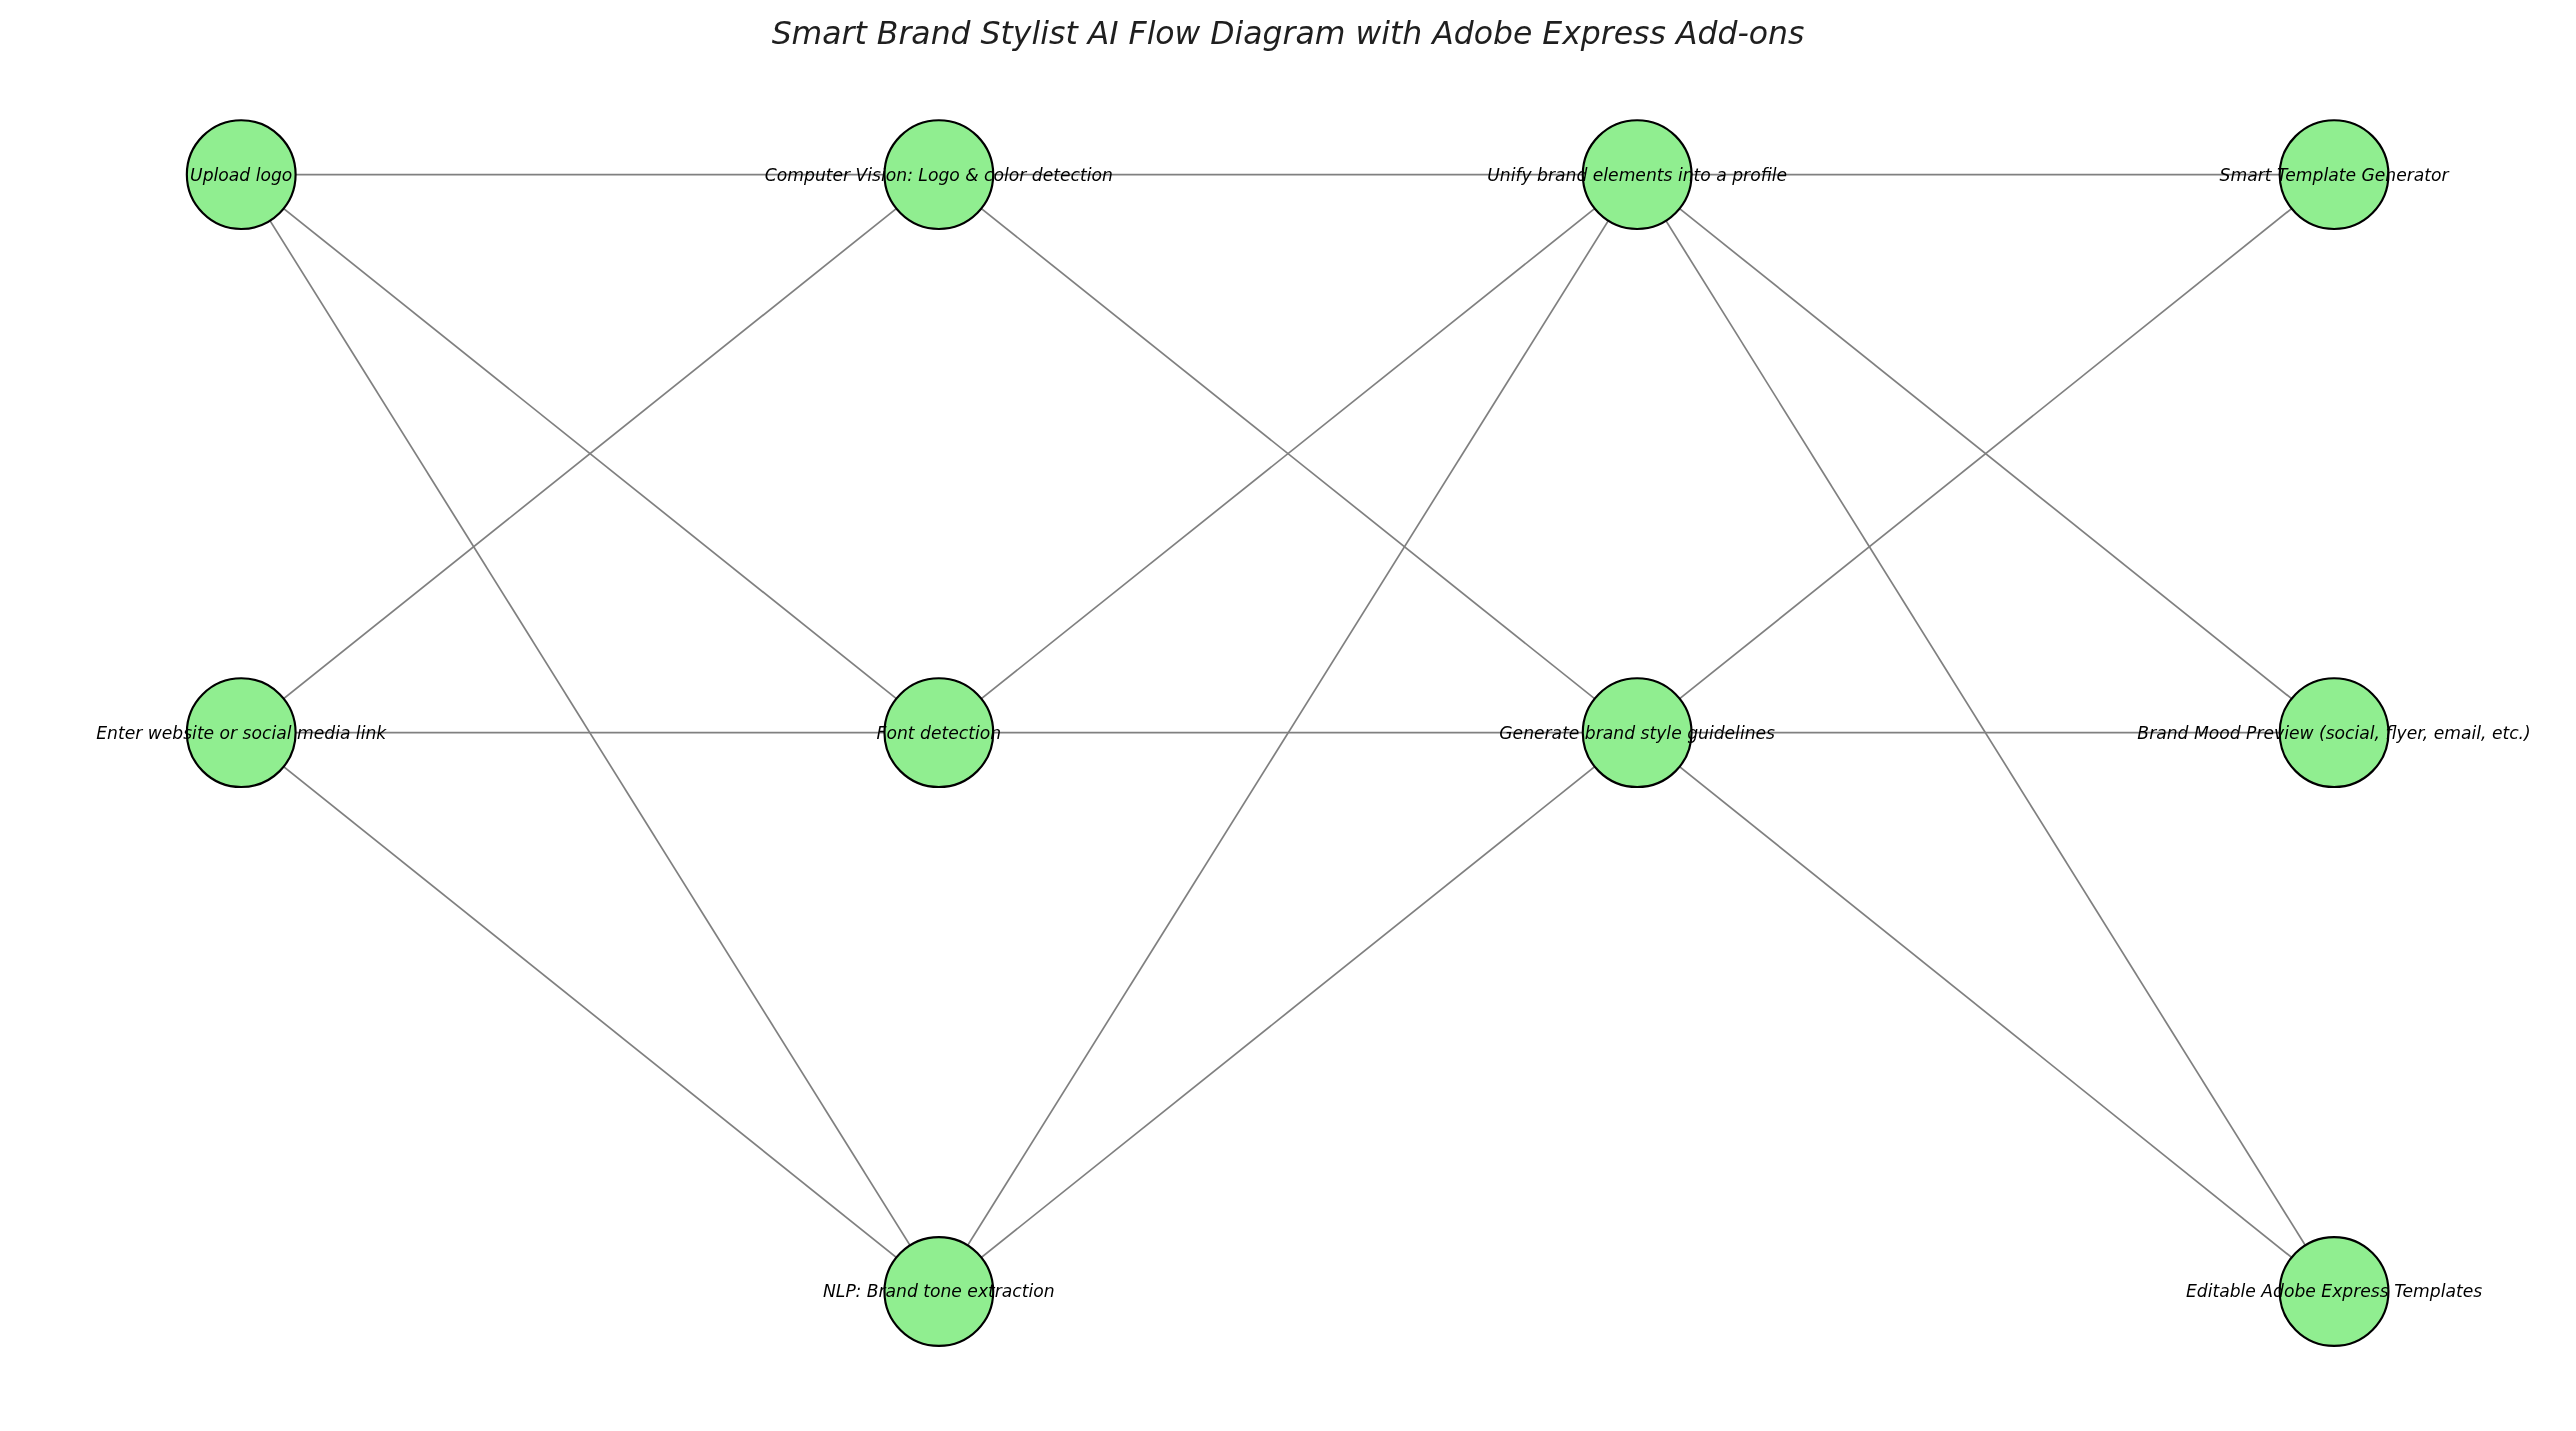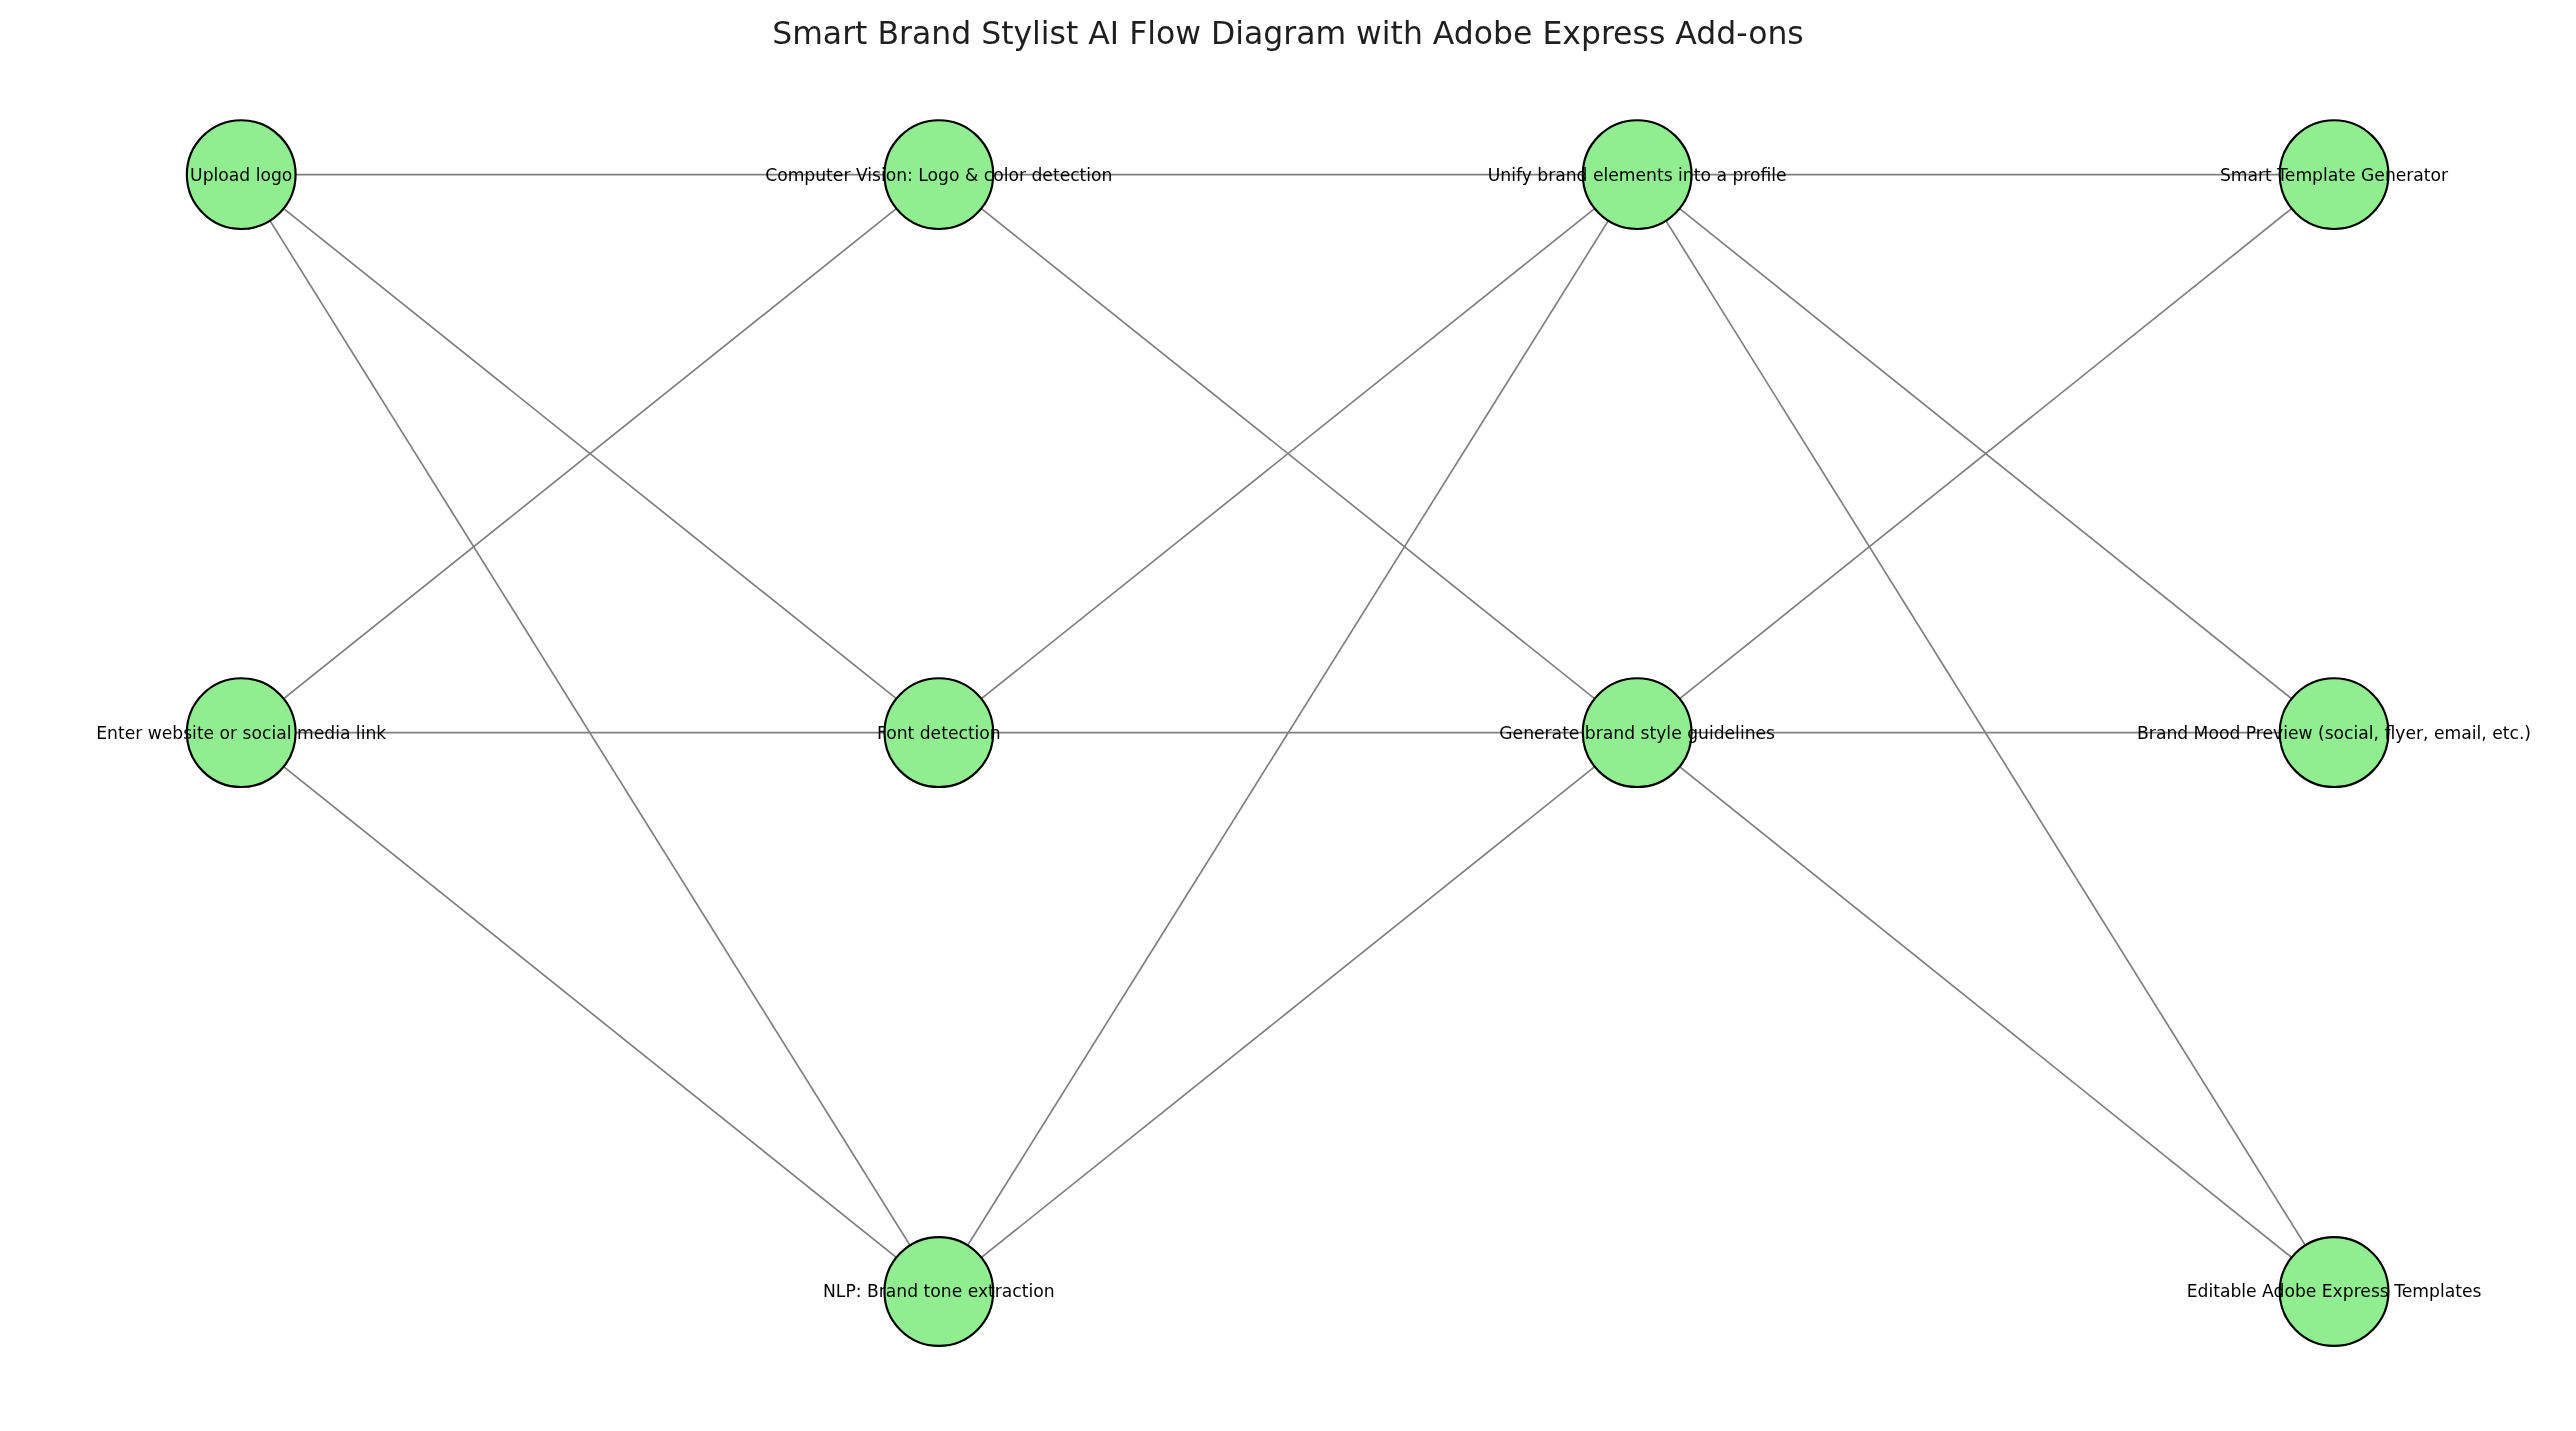--- a/index.html
+++ b/index.html
@@ -9,20 +9,21 @@
     width: 2576px;
     height: 1431px;
     font-family: "DejaVu Sans", sans-serif;
   }
   #figure {
     position: relative;
     width: 2576px;
     height: 1431px;
     background: #ffffff;
     overflow: hidden;
+    font-style: italic;
   }
   #diagram-svg {
     position: absolute;
     left: 0;
     top: 0;
     display: block;
   }
   .edge-line {
     fill: none;
   }

